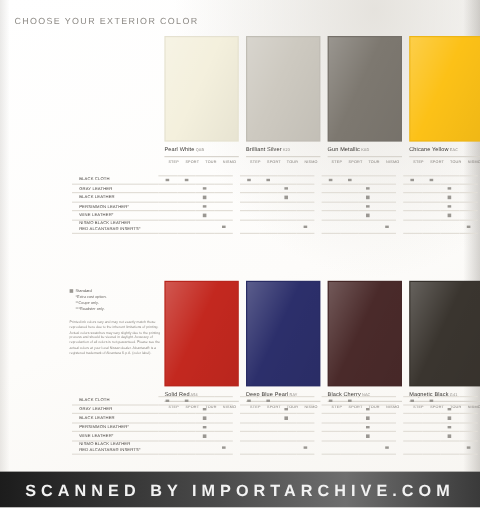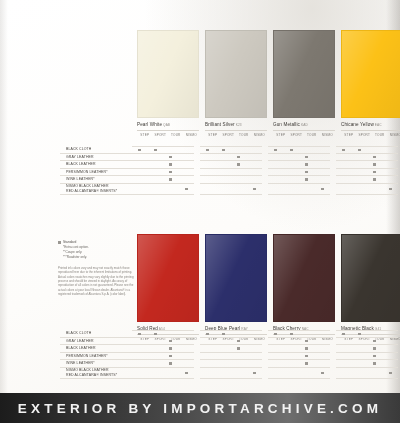--- a/index.html
+++ b/index.html
@@ -121,20 +121,21 @@
   }
 </style>
 </head>
 <body>
 
 <div class="page">
   <div class="paper-tint"></div>
   <div class="edge-shadow"></div>
   <div class="edge-shadow-left"></div>
 
+  <div class="headline">CHOOSE YOUR EXTERIOR COLOR</div>
 
   <div class="swatch-row" id="swatches-top" style="left:137px; top:30px;">
       <div class="swatch-col">
         <div class="swatch" style="background: rgb(244, 240, 221);"></div>
         <div class="swatch-name">Pearl White<span class="swatch-code"> QAB</span></div>
         <div class="trim-head">
           <span>STEP</span>
           <span>SPORT</span>
           <span>TOUR</span>
           <span>NISMO</span>
@@ -961,15 +962,15 @@
             <span class="dot hidden"></span>
           </div>
           <div class="mcell">
             <span class="dot"></span>
           </div>
         </div>
       </div>
     </div>
 
   <div class="banner">
-    <span>EXTERIOR BY IMPORTARCHIVE.COM</span>
+    <span>SCANNED BY IMPORTARCHIVE.COM</span>
   </div>
 </div>
 
 </body></html>

